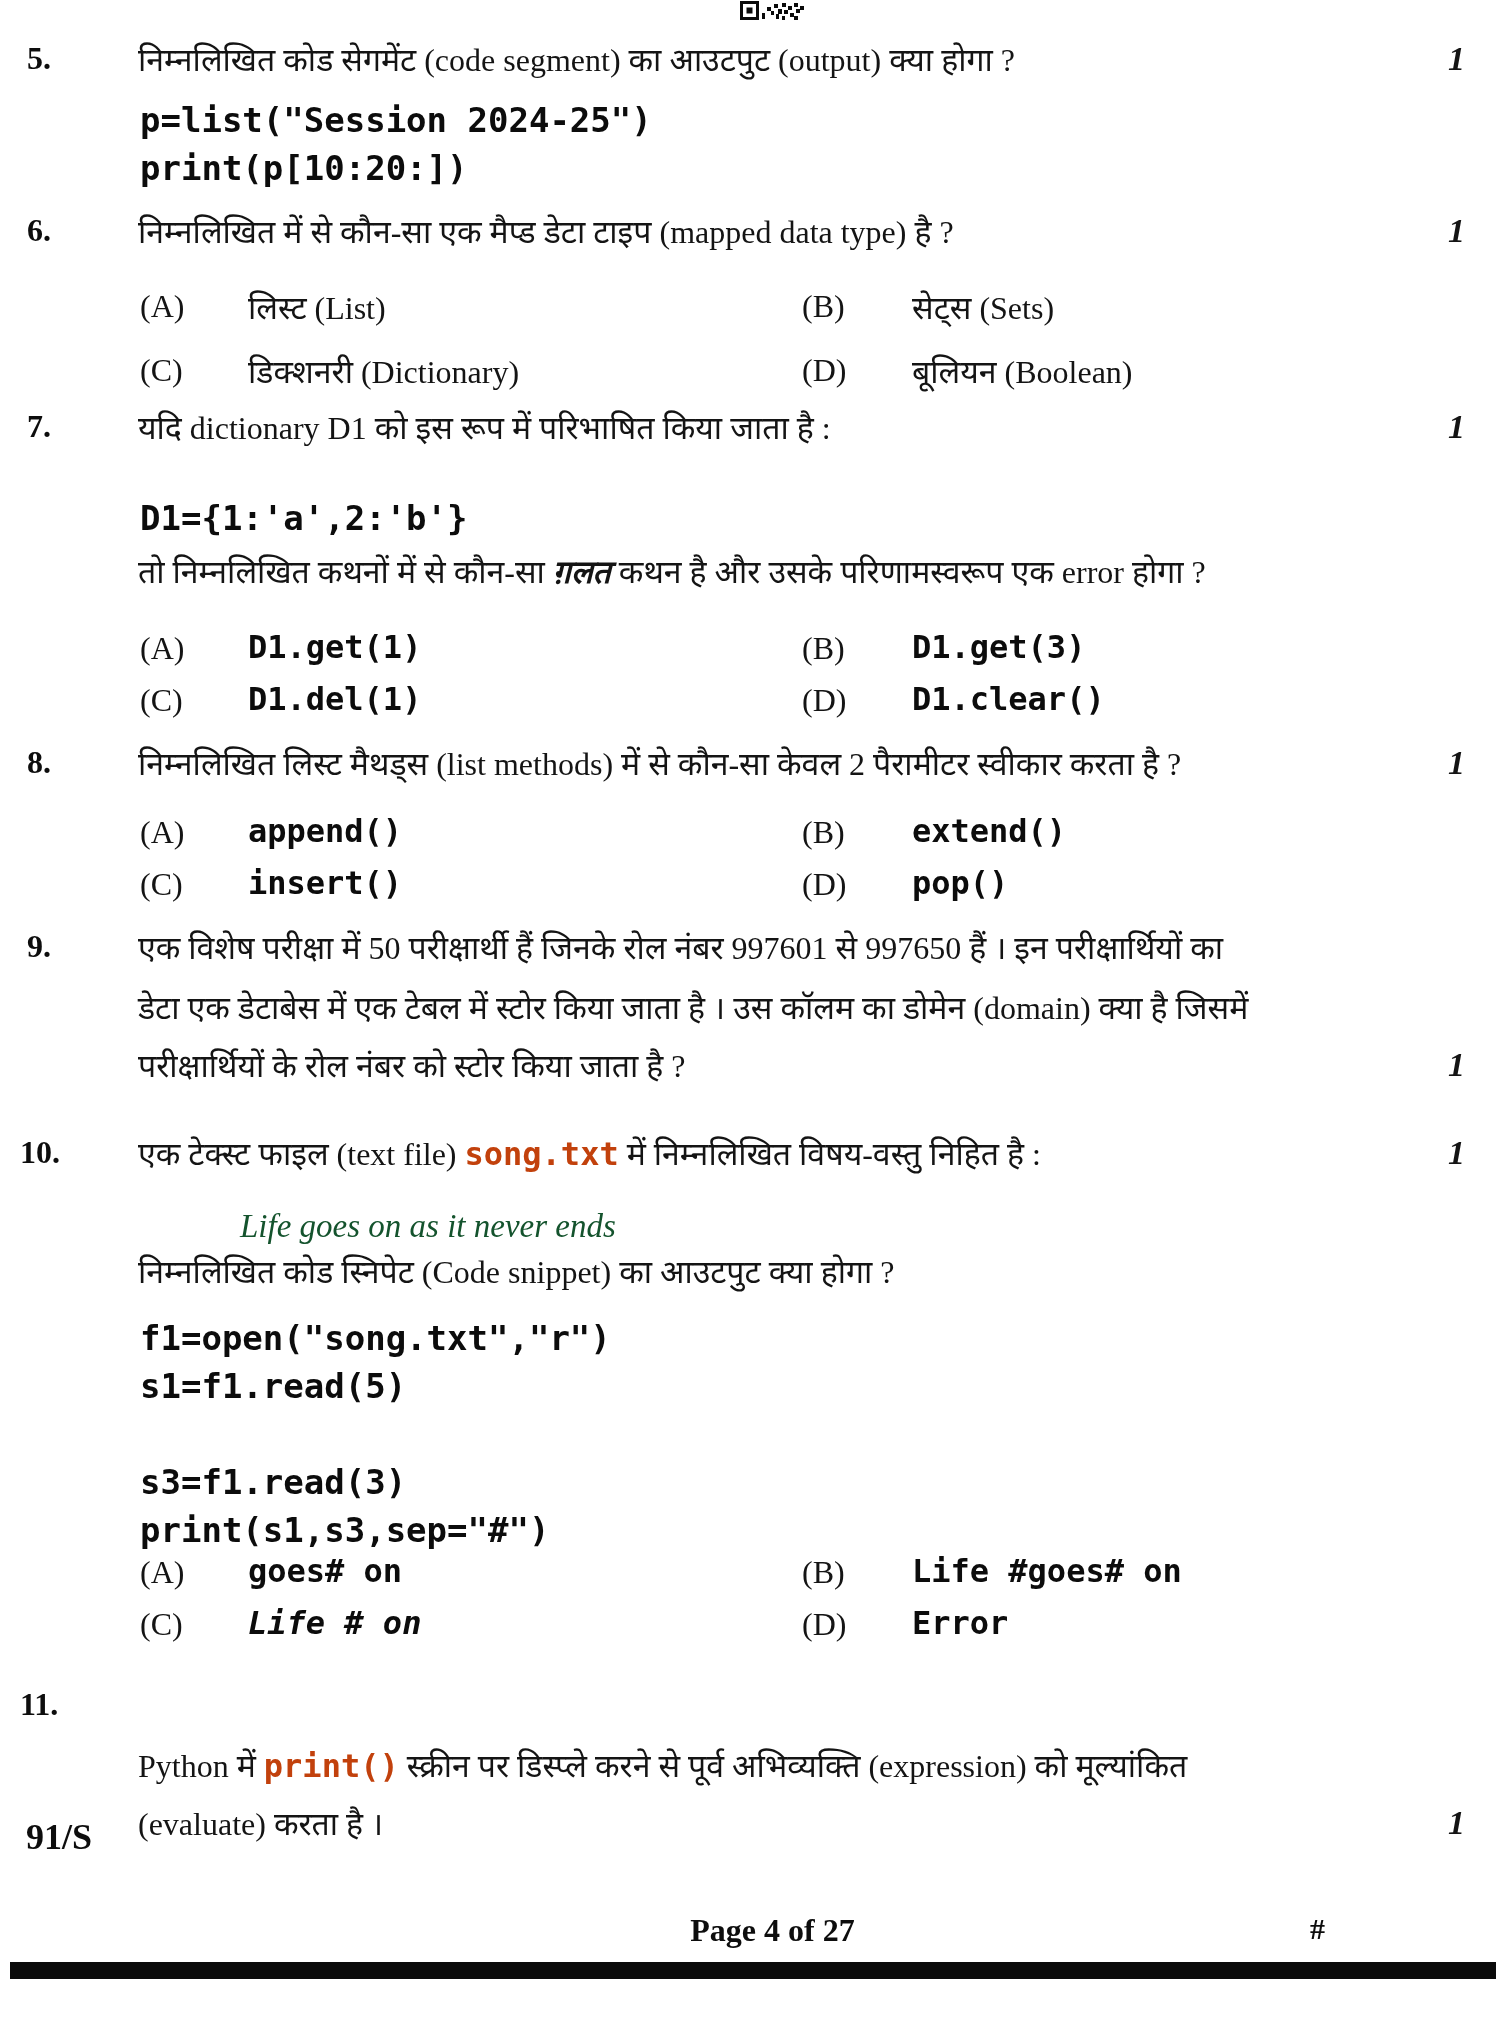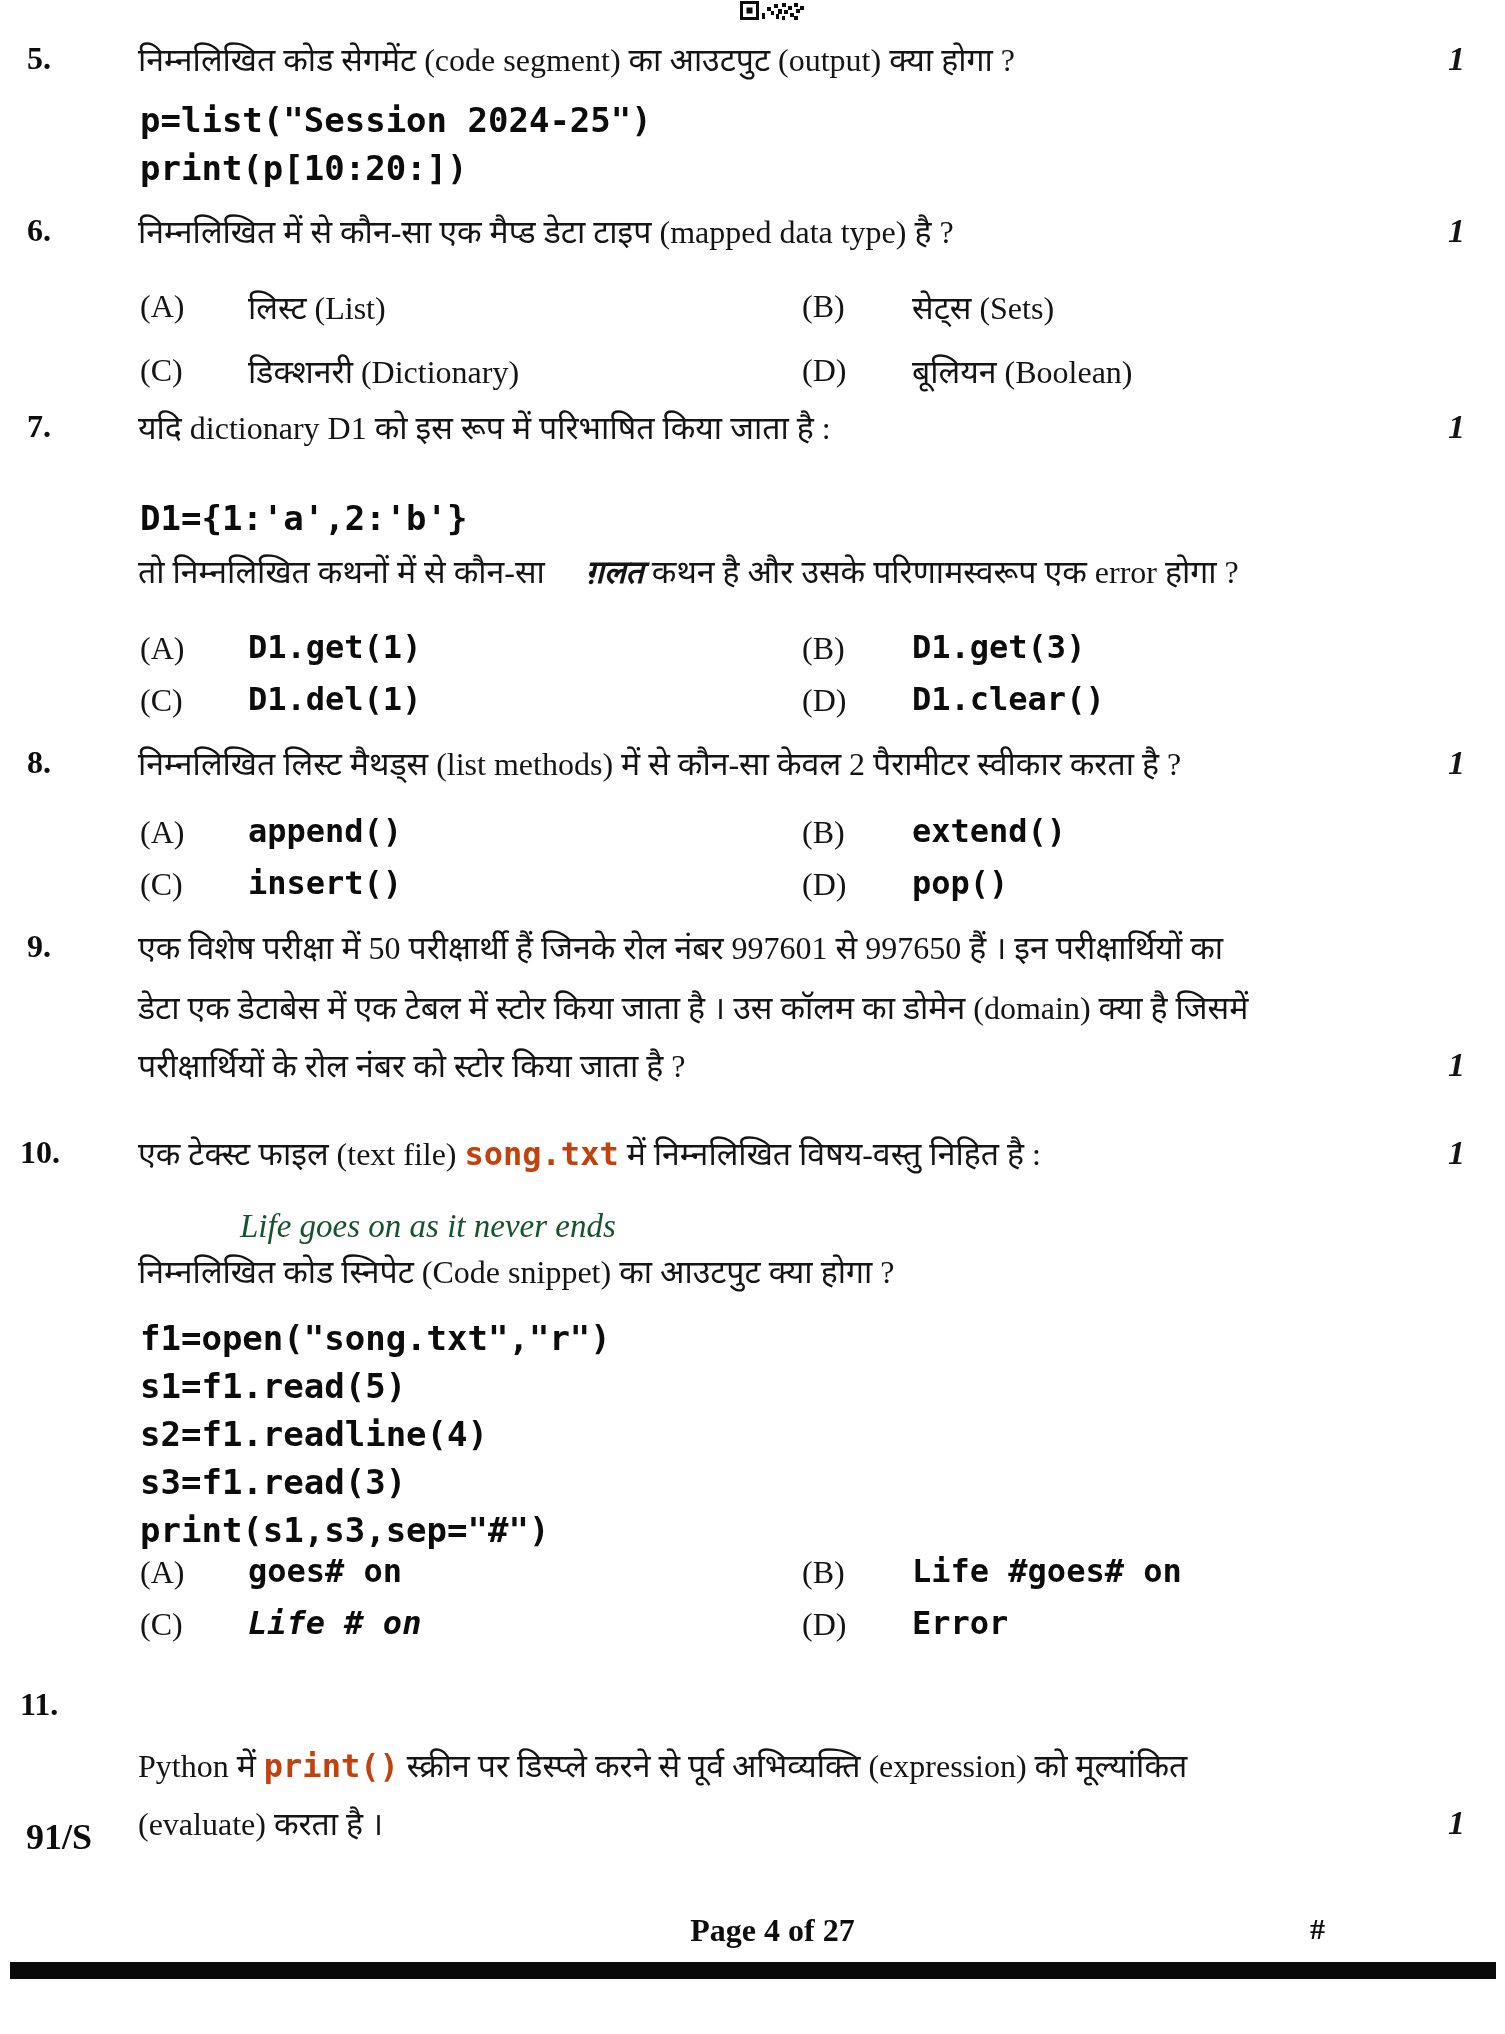--- a/index.html
+++ b/index.html
@@ -11,21 +11,21 @@
   .abs { position:absolute; white-space:nowrap; }
   .hi   { font-size:32px; line-height:1.25; color:#141414; }
   .qnum { font-size:32px; font-weight:700; color:#0d0d0d; }
   .marks{ font-size:34px; font-style:italic; font-weight:600; color:#141414; }
   .code { font-family:"DejaVu Sans Mono","Liberation Mono",monospace;
           font-weight:700; font-size:34px; color:#0c0c0c; white-space:pre; }
   .code-inline { font-family:"DejaVu Sans Mono","Liberation Mono",monospace;
           font-weight:700; font-size:32px; color:#c2410c; }
   .optlabel { font-size:32px; color:#141414; }
   .lyric { font-size:33px; font-style:italic; color:#14532d; }
-  .ghalat { font-weight:700; font-style:italic;margin-left:33px; }
+  .ghalat { font-weight:700; font-style:italic; }
   .footer-code { font-size:36px; font-weight:700; color:#0d0d0d; }
   .footer-page { font-size:32px; font-weight:700; color:#0d0d0d; text-align:center;padding-left:40px; }
   .footer-hash { font-size:30px; font-weight:700; color:#0d0d0d; }
   .bottom-bar { position:absolute; left:10px; top:1962px; width:1486px; height:17px;
           background:#0a0a0a; }
 </style>
 </head>
 <body>
 
 <div id="page">
@@ -103,21 +103,20 @@
   <div class="abs hi" style="left:138px; top:1046px;">परीक्षार्थियों के रोल नंबर को स्टोर किया जाता है ?</div>
   <div class="abs marks" style="left:1448px; top:1046px;">1</div>
 
   <div class="abs qnum" style="left:20px; top:1134px;">10.</div>
   <div class="abs hi" style="left:138px; top:1134px;"><span>एक टेक्स्ट फाइल (text file) </span><span class="code-inline">song.txt</span><span> में निम्नलिखित विषय-वस्तु निहित है :</span></div>
   <div class="abs marks" style="left:1448px; top:1134px;">1</div>
   <div class="abs lyric" style="left:240px; top:1208px;">Life goes on as it never ends</div>
   <div class="abs hi" style="left:138px; top:1252px;">निम्नलिखित कोड स्निपेट (Code snippet) का आउटपुट क्या होगा ?</div>
   <div class="abs code" style="left:140px; top:1318px;">f1=open("song.txt","r")</div>
   <div class="abs code" style="left:140px; top:1366px;">s1=f1.read(5)</div>
-  <div class="abs code" style="left:140px; top:1414px;">s2=f1.readline(4)</div>
   <div class="abs code" style="left:140px; top:1462px;">s3=f1.read(3)</div>
   <div class="abs code" style="left:140px; top:1510px;">print(s1,s3,sep="#")</div>
 
   <div class="abs optlabel" style="left:140px; top:1554px;">(A)</div>
   <div class="abs code" style="left:248px; top:1552px; font-size:32px;">goes# on</div>
   <div class="abs optlabel" style="left:802px; top:1554px;">(B)</div>
   <div class="abs code" style="left:912px; top:1552px; font-size:32px;">Life #goes# on</div>
   <div class="abs optlabel" style="left:140px; top:1606px;">(C)</div>
   <div class="abs code" style="left:248px; top:1604px; font-size:32px;font-style:italic;">Life # on</div>
   <div class="abs optlabel" style="left:802px; top:1606px;">(D)</div>

